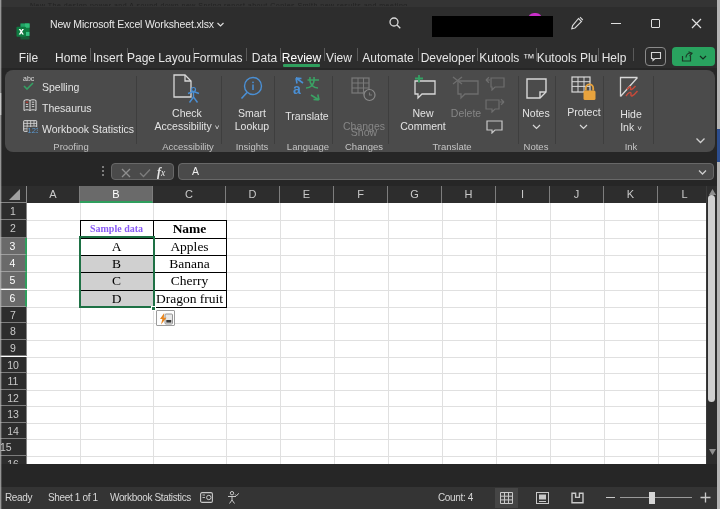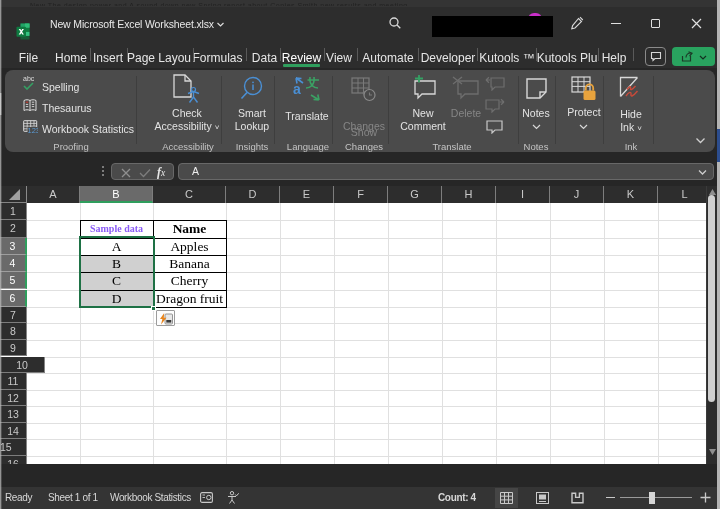--- a/index.html
+++ b/index.html
@@ -302,21 +302,21 @@
 <div class="abs" style="left:658px;top:0;width:54px;height:17px;background:#2d2d2d;border-right:1px solid #7d7d7d;color:#c9c9c9;font-size:11px;text-align:center;line-height:16px;">L</div>
 <div class="abs" style="left:0;top:17.0px;width:27px;height:17.3px;background:#2d2d2d;border-right:1px solid #858585;border-bottom:1px solid #7d7d7d;color:#c9c9c9;font-size:10.5px;text-align:center;line-height:17.3px;">1</div>
 <div class="abs" style="left:0;top:34.3px;width:27px;height:17.3px;background:#2d2d2d;border-right:1px solid #858585;border-bottom:1px solid #7d7d7d;color:#c9c9c9;font-size:10.5px;text-align:center;line-height:17.3px;">2</div>
 <div class="abs" style="left:0;top:51.6px;width:27px;height:17.3px;background:#6a6a6a;border-right:2px solid #2f9e5d;border-bottom:1px solid #9e9e9e;color:#ffffff;font-size:10.5px;text-align:center;line-height:17.3px;">3</div>
 <div class="abs" style="left:0;top:68.9px;width:27px;height:17.3px;background:#6a6a6a;border-right:2px solid #2f9e5d;border-bottom:1px solid #9e9e9e;color:#ffffff;font-size:10.5px;text-align:center;line-height:17.3px;">4</div>
 <div class="abs" style="left:0;top:86.2px;width:27px;height:17.3px;background:#6a6a6a;border-right:2px solid #2f9e5d;border-bottom:1px solid #9e9e9e;color:#ffffff;font-size:10.5px;text-align:center;line-height:17.3px;">5</div>
 <div class="abs" style="left:0;top:103.5px;width:27px;height:17.3px;background:#6a6a6a;border-right:2px solid #2f9e5d;border-bottom:1px solid #9e9e9e;color:#ffffff;font-size:10.5px;text-align:center;line-height:17.3px;">6</div>
 <div class="abs" style="left:0;top:120.8px;width:27px;height:16.6px;background:#2d2d2d;border-right:1px solid #858585;border-bottom:1px solid #7d7d7d;color:#c9c9c9;font-size:10.5px;text-align:center;line-height:16.6px;">7</div>
 <div class="abs" style="left:0;top:137.4px;width:27px;height:16.6px;background:#2d2d2d;border-right:1px solid #858585;border-bottom:1px solid #7d7d7d;color:#c9c9c9;font-size:10.5px;text-align:center;line-height:16.6px;">8</div>
 <div class="abs" style="left:0;top:153.9px;width:27px;height:16.6px;background:#2d2d2d;border-right:1px solid #858585;border-bottom:1px solid #7d7d7d;color:#c9c9c9;font-size:10.5px;text-align:center;line-height:16.6px;">9</div>
-<div class="abs" style="left:0;top:170.5px;width:45px;height:16.6px;background:#2d2d2d;border-right:1px solid #858585;border-bottom:1px solid #7d7d7d;color:#c9c9c9;font-size:10.5px;text-align:center;line-height:16.6px;">10</div>
+<div class="abs" style="left:0;top:170.5px;width:27px;height:16.6px;background:#2d2d2d;border-right:1px solid #858585;border-bottom:1px solid #7d7d7d;color:#c9c9c9;font-size:10.5px;text-align:center;line-height:16.6px;">10</div>
 <div class="abs" style="left:0;top:187.0px;width:27px;height:16.6px;background:#2d2d2d;border-right:1px solid #858585;border-bottom:1px solid #7d7d7d;color:#c9c9c9;font-size:10.5px;text-align:center;line-height:16.6px;">11</div>
 <div class="abs" style="left:0;top:203.6px;width:27px;height:16.6px;background:#2d2d2d;border-right:1px solid #858585;border-bottom:1px solid #7d7d7d;color:#c9c9c9;font-size:10.5px;text-align:center;line-height:16.6px;">12</div>
 <div class="abs" style="left:0;top:220.1px;width:27px;height:16.6px;background:#2d2d2d;border-right:1px solid #858585;border-bottom:1px solid #7d7d7d;color:#c9c9c9;font-size:10.5px;text-align:center;line-height:16.6px;">13</div>
 <div class="abs" style="left:0;top:236.7px;width:27px;height:16.6px;background:#2d2d2d;border-right:1px solid #858585;border-bottom:1px solid #7d7d7d;color:#c9c9c9;font-size:10.5px;text-align:center;line-height:16.6px;">14</div>
 <div class="abs" style="left:0;top:253.2px;width:27px;height:16.6px;background:#2d2d2d;border-right:1px solid #858585;border-bottom:1px solid #7d7d7d;color:#c9c9c9;font-size:10.5px;text-align:left;line-height:16.6px;">15</div>
 <div class="abs" style="left:0;top:269.8px;width:27px;height:16.6px;background:#2d2d2d;border-right:1px solid #858585;border-bottom:1px solid #7d7d7d;color:#c9c9c9;font-size:10.5px;text-align:center;line-height:16.6px;">16</div>
 <div class="abs" style="left:80px;top:68.9px;width:73px;height:51.9px;background:#d0d0d0;"></div>
 <div class="abs" style="left:80px;top:34.3px;width:73px;height:17.3px;font-family:'Liberation Serif',serif;font-size:10px;font-weight:bold;color:#8b5cf6;text-align:center;line-height:18.3px;">Sample data</div>
 <div class="abs" style="left:153px;top:34.3px;width:73px;height:17.3px;font-family:'Liberation Serif',serif;font-size:13.5px;font-weight:bold;color:#000;text-align:center;line-height:18.3px;">Name</div>
 <div class="abs" style="left:80px;top:51.6px;width:73px;height:17.3px;font-family:'Liberation Serif',serif;font-size:13.5px;font-weight:normal;color:#000;text-align:center;line-height:18.3px;">A</div>
@@ -388,21 +388,21 @@
   <svg class="abs" style="left:200px;top:5px;" width="13" height="11" viewBox="0 0 13 11">
     <rect x="0.6" y="0.6" width="11.8" height="9.8" rx="1.5" stroke="#c9c9c9" stroke-width="1.1" fill="none"></rect>
     <circle cx="8.8" cy="5.5" r="2.2" stroke="#c9c9c9" stroke-width="1" fill="none"></circle>
     <path d="M2.5 3 H5 M2.5 5.5 H5" stroke="#c9c9c9" stroke-width="0.9"></path>
   </svg>
   <svg class="abs" style="left:227px;top:4px;" width="12" height="13" viewBox="0 0 12 13">
     <circle cx="5" cy="2.2" r="1.7" stroke="#c9c9c9" stroke-width="1" fill="none"></circle>
     <path d="M1 5.5 H9 M5 5 V9 M5 9 L2.5 12.5 M5 9 L7.5 12.5" stroke="#c9c9c9" stroke-width="1" fill="none"></path>
     <path d="M8.3 3.5 l1.2 1.4 2.2-2.6" stroke="#c9c9c9" stroke-width="1" fill="none"></path>
   </svg>
-  <div class="st" style="left:438px;font-weight:bold;">Count: 4</div>
+  <div class="st" style="left:438px;">Count: 4</div>
 
   <div class="abs" style="left:495px;top:1px;width:23px;height:20px;background:#454545;"></div>
       <svg class="abs" style="left:500px;top:5px;" width="13" height="12" viewBox="0 0 13 12">
     <path d="M0.5 0.5 H12.5 V11.5 H0.5 Z M0.5 4.2 H12.5 M0.5 7.9 H12.5 M4.5 0.5 V11.5 M8.5 0.5 V11.5" stroke="#c9c9c9" stroke-width="1" fill="none"></path>
   </svg>
   <svg class="abs" style="left:536px;top:5px;" width="13" height="12" viewBox="0 0 13 12">
     <rect x="0.5" y="0.5" width="12" height="11" stroke="#c9c9c9" stroke-width="1" fill="none"></rect>
     <rect x="3" y="2.5" width="7" height="5" fill="#c9c9c9"></rect>
     <path d="M3 9.5 H10" stroke="#c9c9c9" stroke-width="1"></path>
   </svg>

